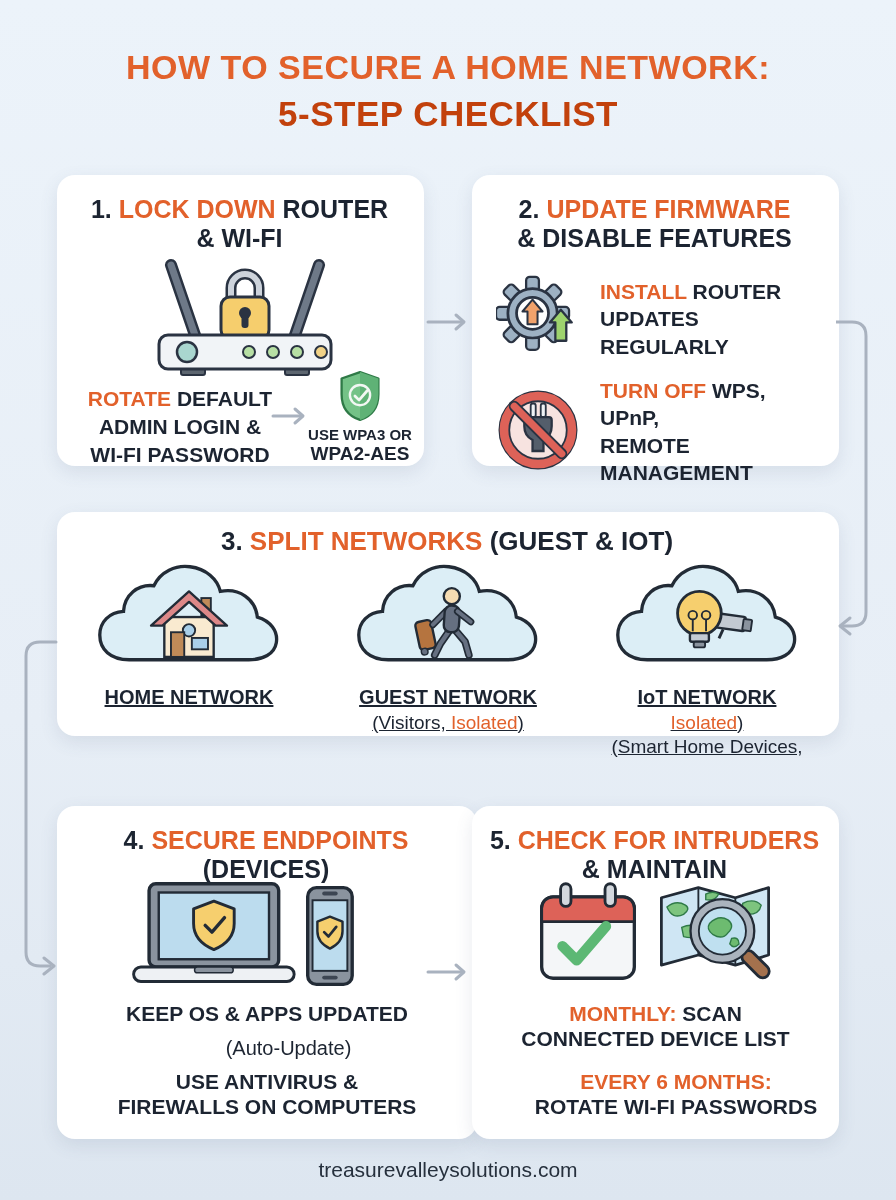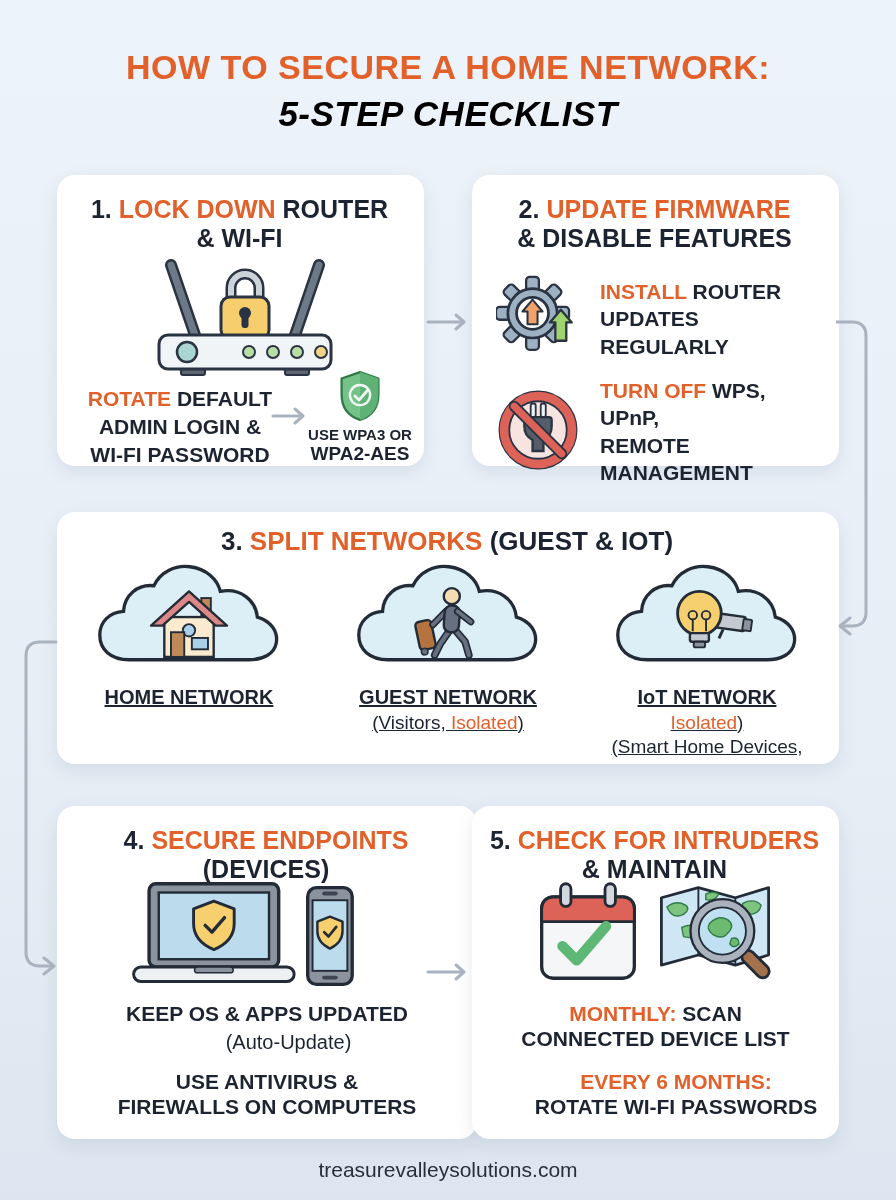--- a/index.html
+++ b/index.html
@@ -9,27 +9,27 @@
   }
   html,body{margin:0;padding:0;}
   body{
     width:896px;height:1200px;position:relative;overflow:hidden;
     font-family:"Liberation Sans",sans-serif;color:var(--dark);
     background:linear-gradient(180deg,#ECF3FA 0%,#E7EEF6 60%,#DDE6F0 100%);
   }
   .hl{color:var(--orange);}
   .main-title{position:absolute;left:0;width:896px;text-align:center;font-weight:bold;letter-spacing:.5px;}
   #title1{top:48px;font-size:34px;color:var(--orange);}
-  #title2{top:94px;font-size:35px;color:#000000;font-style:italic;}
+  #title2{top:94px;font-size:35px;color:#c2410c;}
 
   .card{position:absolute;background:#FFFFFF;border-radius:18px;
         box-shadow:0 6px 18px rgba(70,90,120,.12);}
   #card1{left:57px;top:175px;width:367px;height:291px;}
   #card2{left:472px;top:175px;width:367px;height:291px;}
-  #card3{left:57px;top:512px;width:782px;height:252px;}
+  #card3{left:57px;top:512px;width:782px;height:224px;}
   #card4{left:57px;top:806px;width:420px;height:333px;}
   #card5{left:472px;top:806px;width:367px;height:333px;}
 
   .card-title{position:absolute;left:0;right:2px;top:20px;text-align:center;
               font-weight:bold;font-size:25px;line-height:1.16;}
   #card3 .card-title{top:14px;font-size:26px;}
 
   
   #c1-icon{position:absolute;left:88px;top:74px;}
   #c1-body{position:absolute;left:10px;top:210px;width:226px;text-align:center;
@@ -52,21 +52,21 @@
   .net svg{display:block;margin:0 auto;}
   .net-name{font-size:20px;font-weight:bold;margin-top:12px;}
   .net-sub{font-size:19px;margin-top:2px;line-height:1.25;}
 
   
   #c4-icon{position:absolute;left:63px;top:72px;}
   .body-block{position:absolute;left:0;right:0;text-align:center;line-height:1.18;}
   #c4-body1{top:196px;} #c4-body2{top:264px;}
   #c5-body1{top:196px;} #c5-body2{top:264px;margin-left:41px;}
   .b-bold{font-size:21px;font-weight:bold;}
-  .b-reg{font-size:20px;margin-top:4px;padding-left:43px;}
+  .b-reg{font-size:20px;margin-top:10px;padding-left:43px;}
 
   
   #c5-icons{position:absolute;left:0;right:0;top:72px;display:flex;
             justify-content:center;align-items:center;gap:14px;}
 
   
   .connector{position:absolute;}
   #arr12{left:426px;top:310px;}
   #arr45{left:426px;top:960px;}
   #arrR{left:836px;top:316px;}

